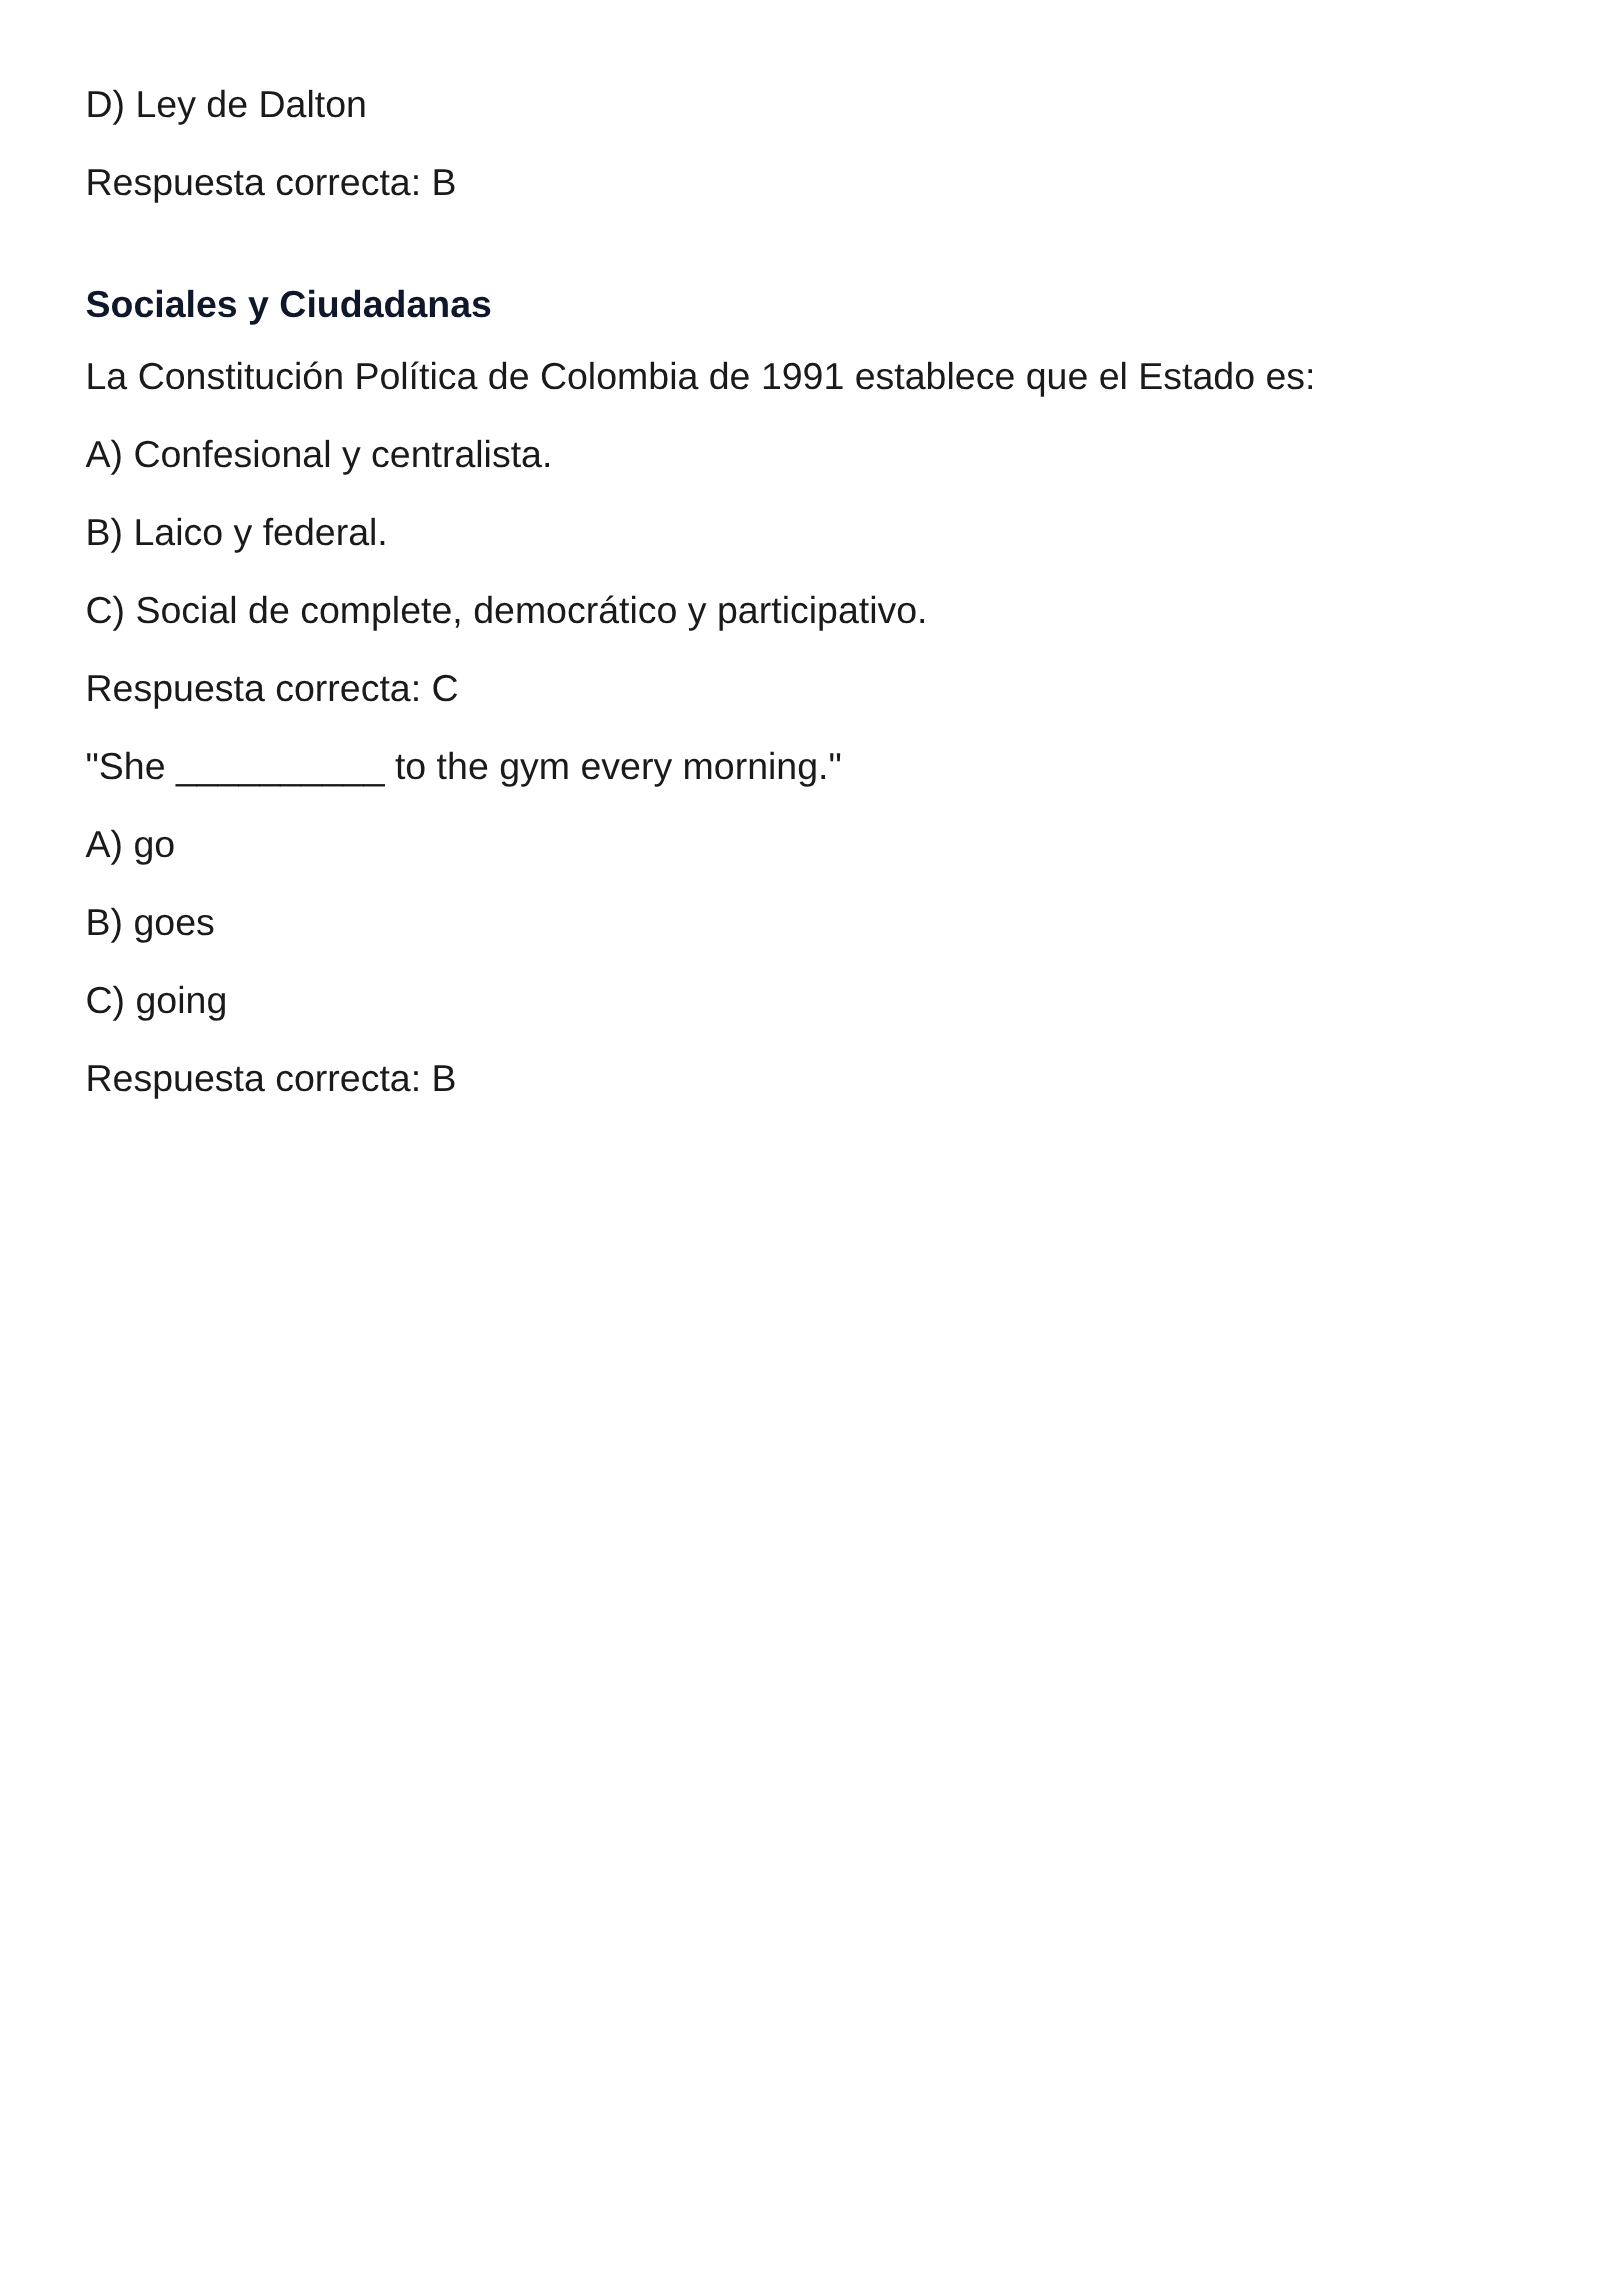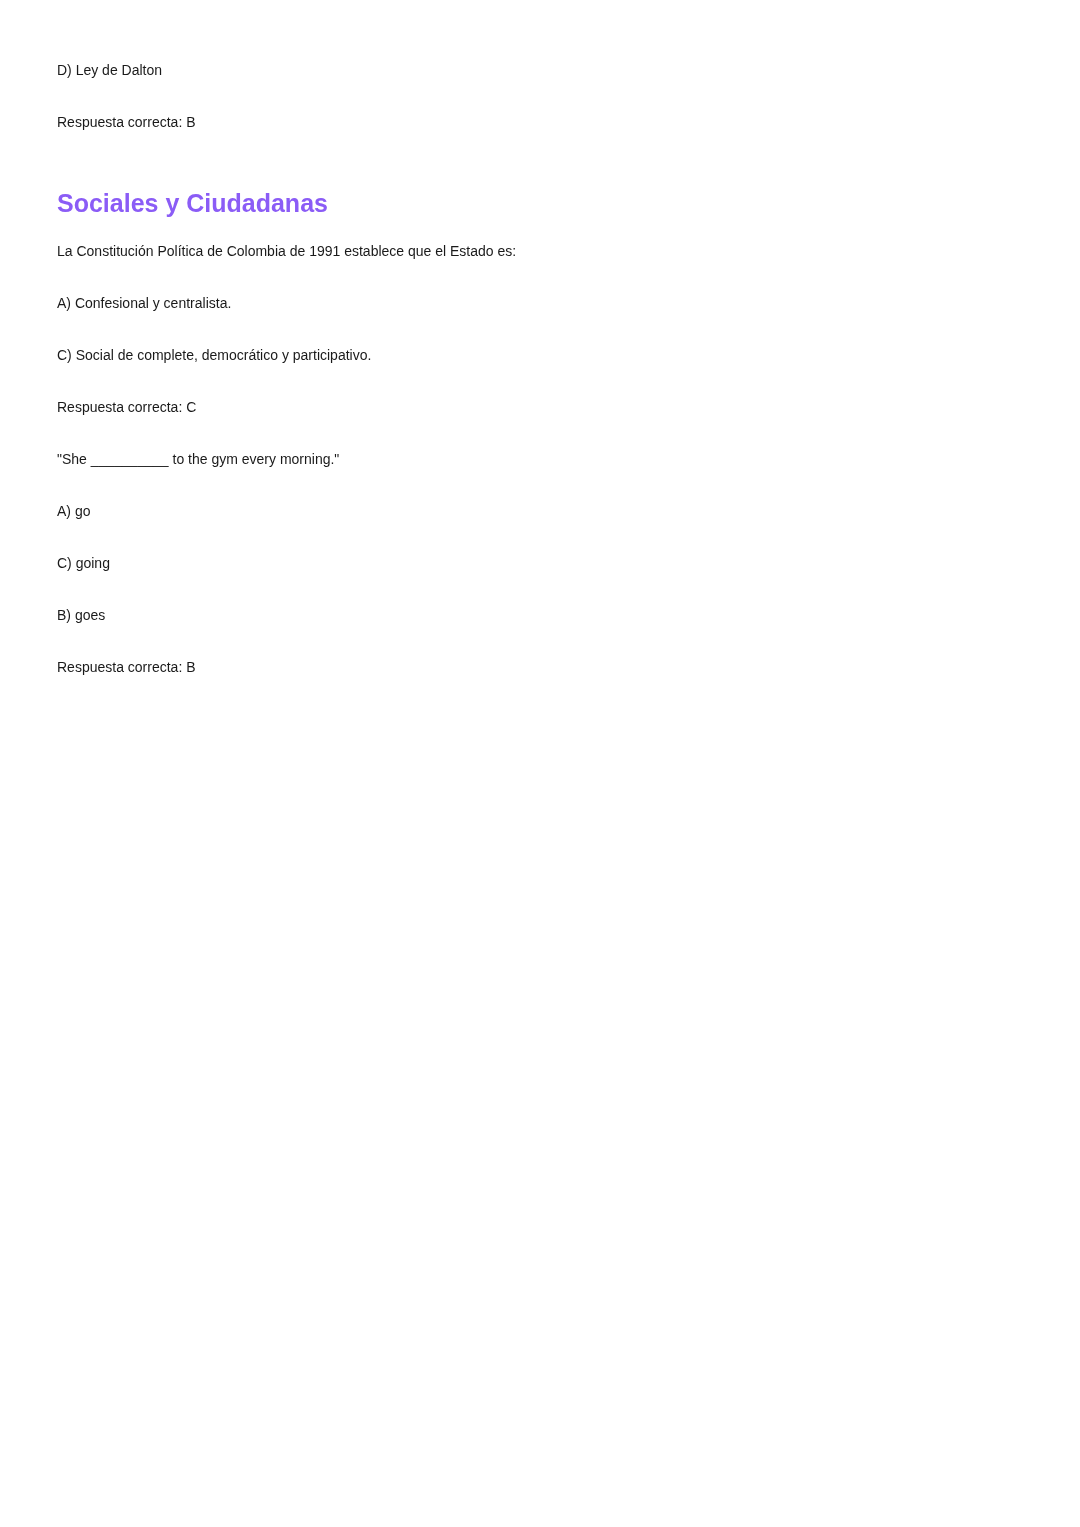--- a/index.html
+++ b/index.html
@@ -12,46 +12,47 @@
     width: 1080px;
     height: 1527px;
     box-sizing: border-box;
     background: #ffffff;
     padding: 59px 60px 0 57px;
     overflow: hidden;
     font-family: "Liberation Sans", "DejaVu Sans", sans-serif;
     color: #1a1a1a;
   }
   .para {
-    font-size: 14px;
+    font-size: 25px;
     line-height: 23px;
     margin: 0 0 29px 0;
     white-space: pre-wrap;
   }
   .heading {
     font-size: 25px;
     line-height: 30px;
     font-weight: bold;
     margin: 54px 0 22px 0;
-    color: #8b5cf6;
+    color: #0f172a;
   }
 </style>
 </head>
 <body>
 
 <div class="page">
 
   <p class="para">D) Ley de Dalton</p>
   <p class="para">Respuesta correcta: B</p>
 
   <h2 class="heading">Sociales y Ciudadanas</h2>
   <p class="para">La Constitución Política de Colombia de 1991 establece que el Estado es:</p>
   <p class="para">A) Confesional y centralista.</p>
+  <p class="para">B) Laico y federal.</p>
   <p class="para">C) Social de complete, democrático y participativo.</p>
   <p class="para">Respuesta correcta: C</p>
 
   <p class="para">"She __________ to the gym every morning."</p>
   <p class="para">A) go</p>
+  <p class="para">B) goes</p>
   <p class="para">C) going</p>
-  <p class="para">B) goes</p>
   <p class="para">Respuesta correcta: B</p>
 
 </div>
 
 </body></html>

